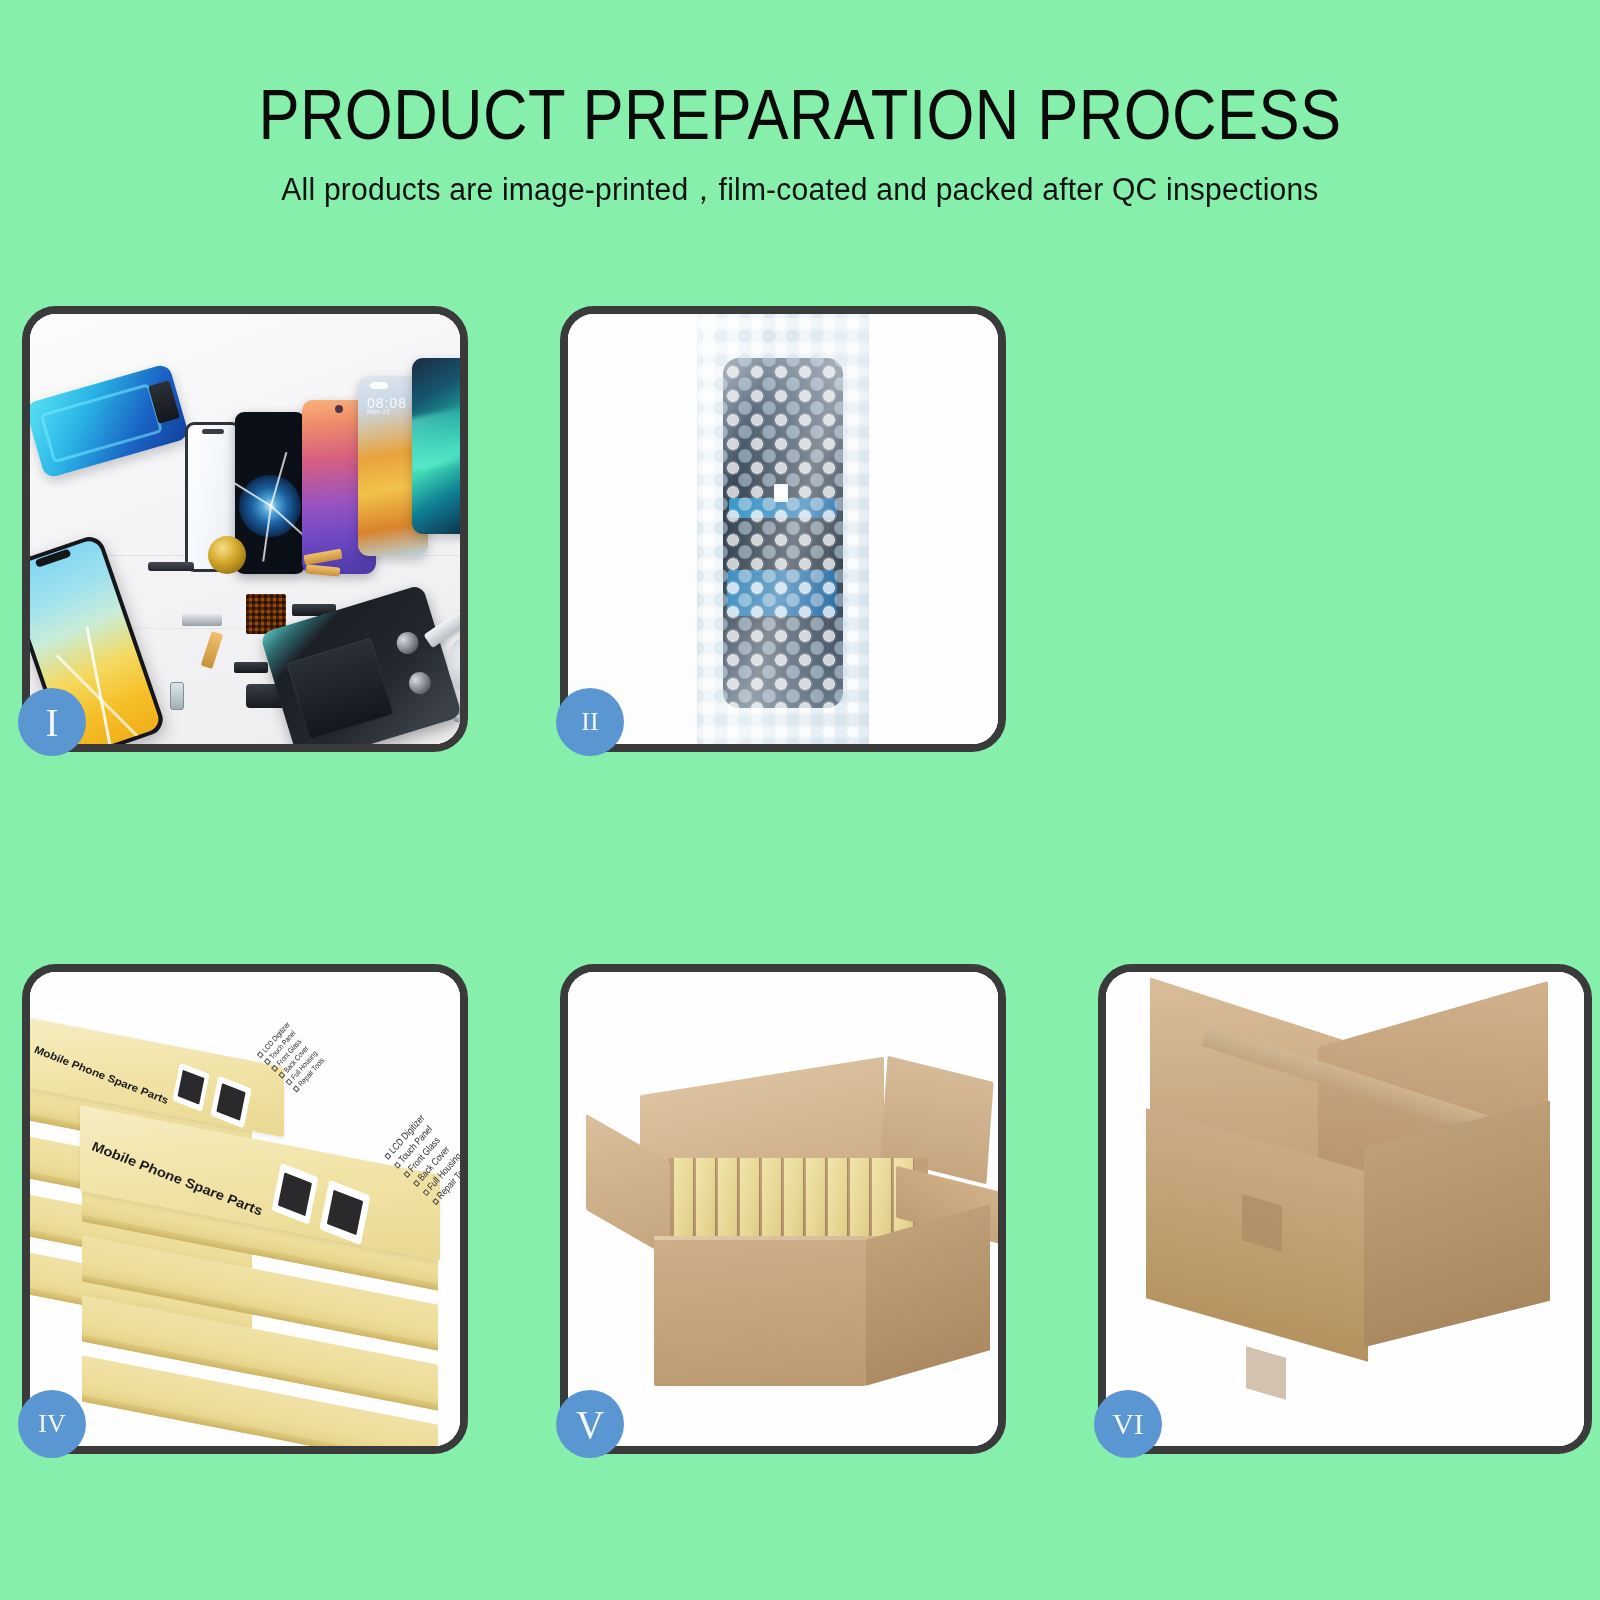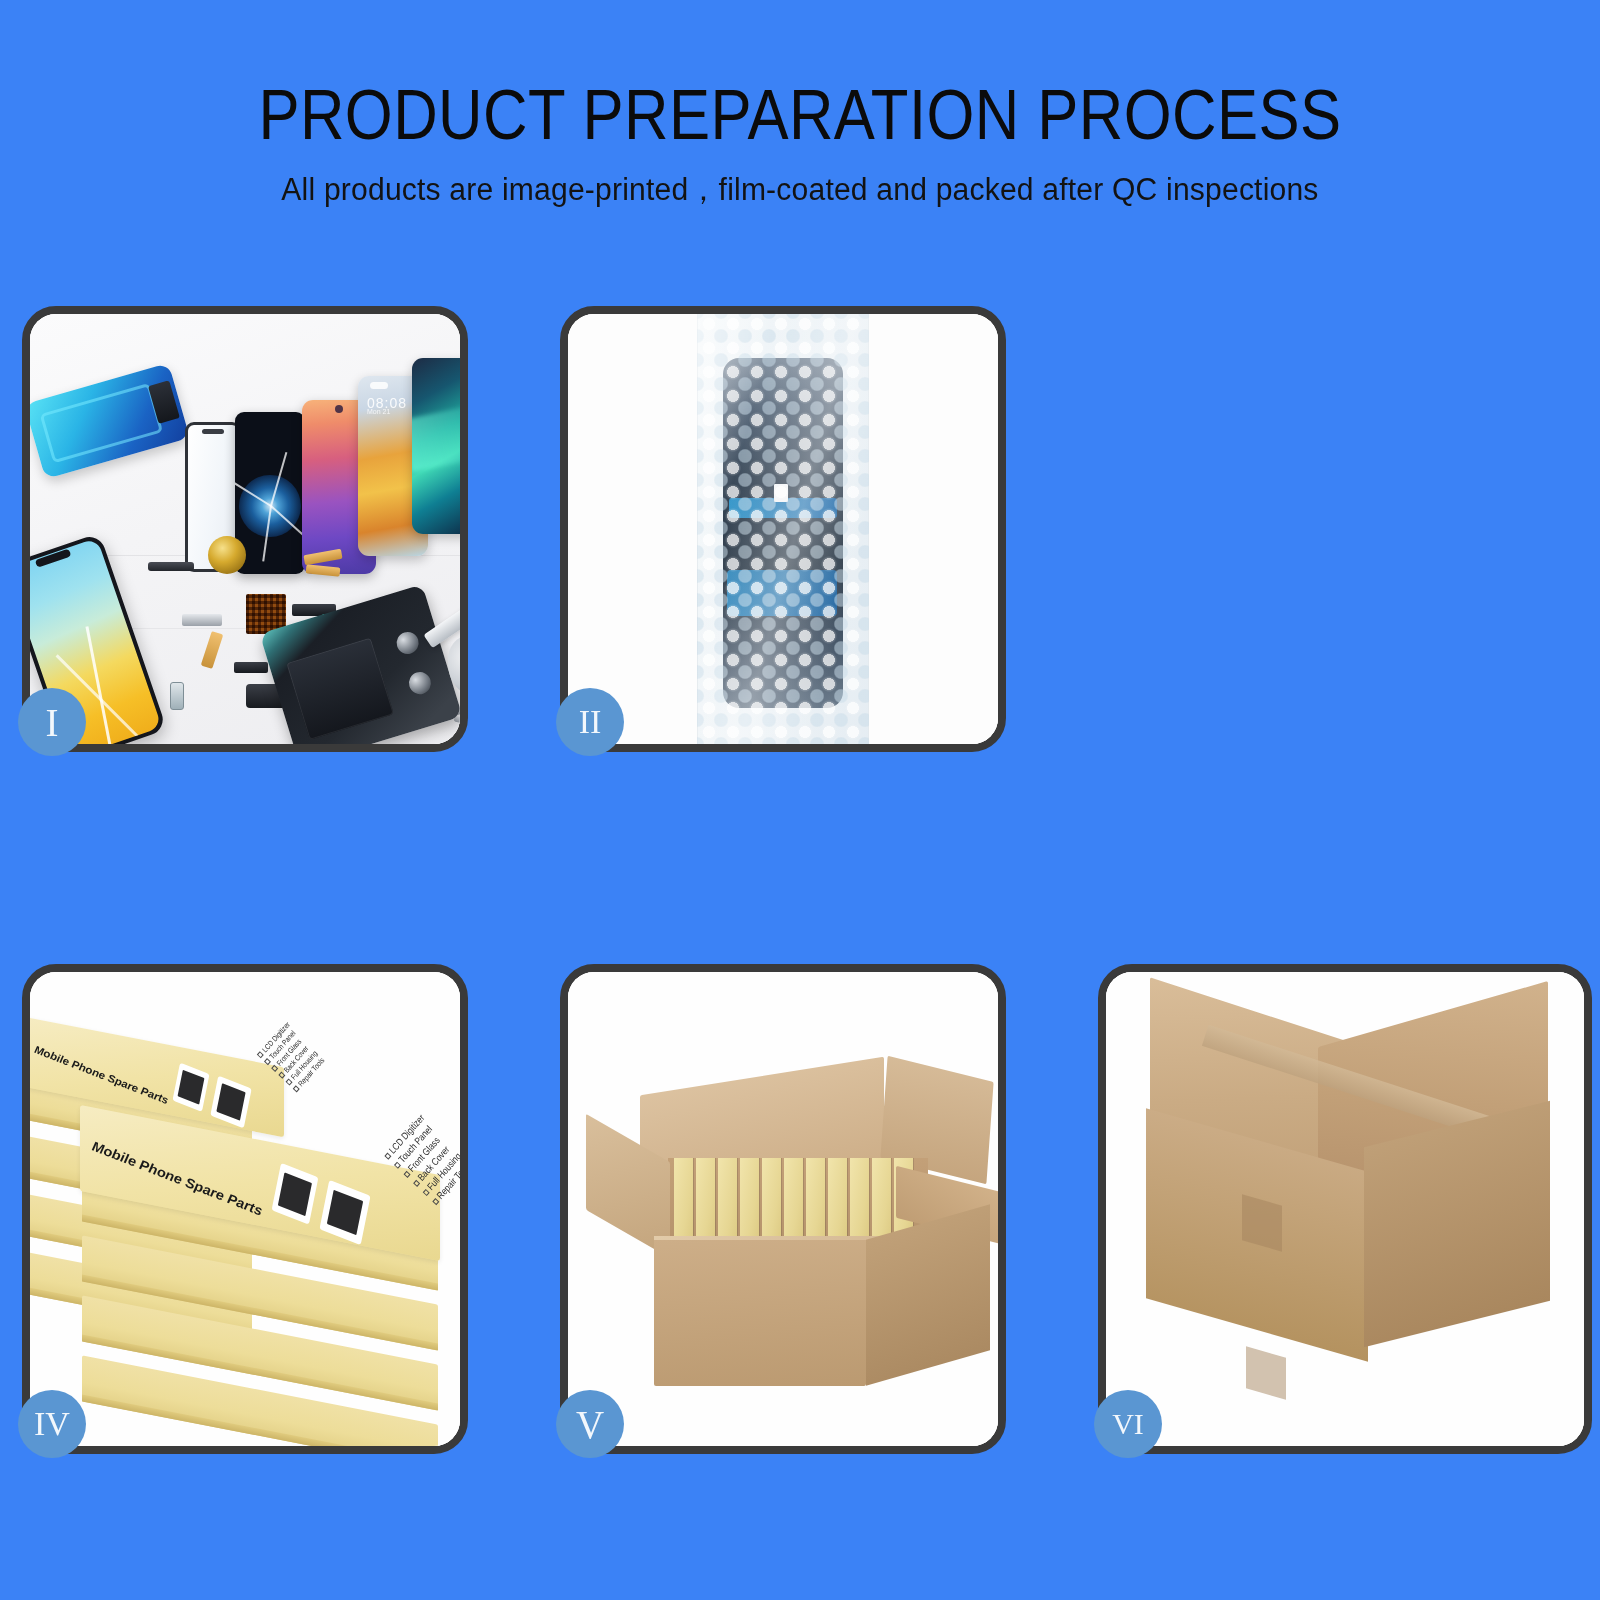--- a/index.html
+++ b/index.html
@@ -9,21 +9,21 @@
     height: 1600px;
     background: #ffffff;
     font-family: "Liberation Sans", sans-serif;
     overflow: hidden;
   }
 
   .page {
     position: relative;
     width: 1600px;
     height: 1600px;
-    background: #3b82f6;
+    background: #86efac;
   }
 
   
   .header {
     position: absolute;
     left: 0; top: 0;
     width: 1600px;
     text-align: center;
   }
   .title {
@@ -90,21 +90,21 @@
     align-items: center;
     justify-content: center;
     font-family: "Liberation Serif", serif;
     font-size: 39px;
     line-height: 1;
     color: #f2f7fc;
     letter-spacing: 0px;
     z-index: 30;
     text-align: center;
   }
-  .badge.wide { font-size: 34px; }
+  .badge.wide { font-size: 26px; }
   .badge.xwide { font-size: 30px; }
 
   
   .scene1 { position:absolute; inset:0; background: linear-gradient(160deg,#fbfbfc 0%, #f4f4f6 45%, #ededf0 100%); }
   .s1-shelf { position:absolute; left:0; right:0; top:56%; height:1px; background:#e3e3e6; }
   .s1-shelf2 { position:absolute; left:0; right:0; top:73%; height:1px; background:#e6e6e9; }
 
   
   .s1-blue {
     left:2px; top:68px; width:150px; height:78px;

